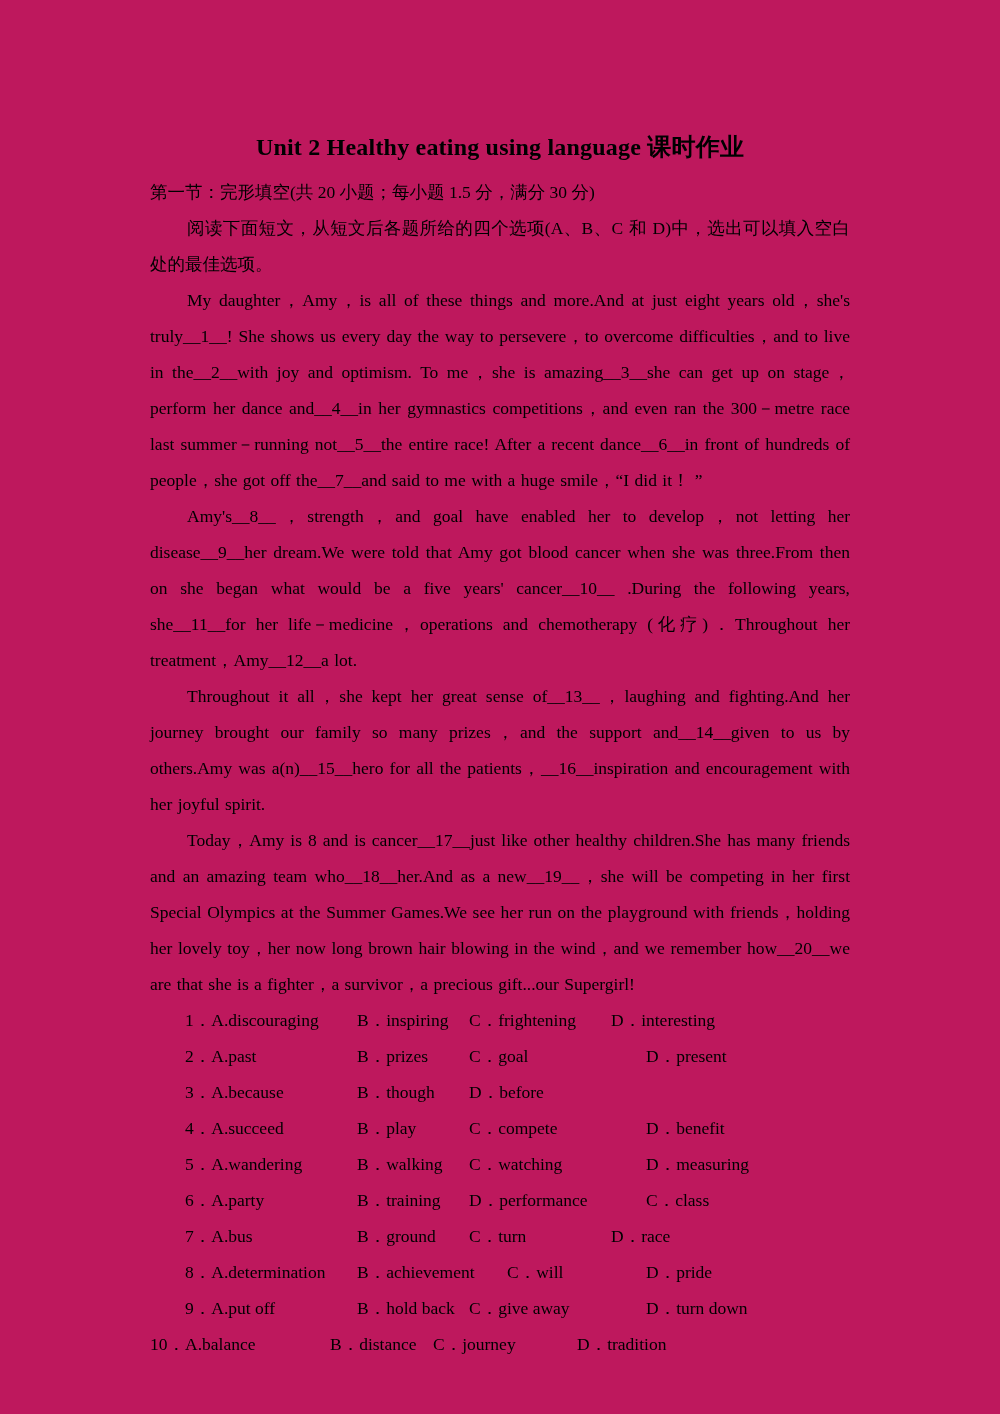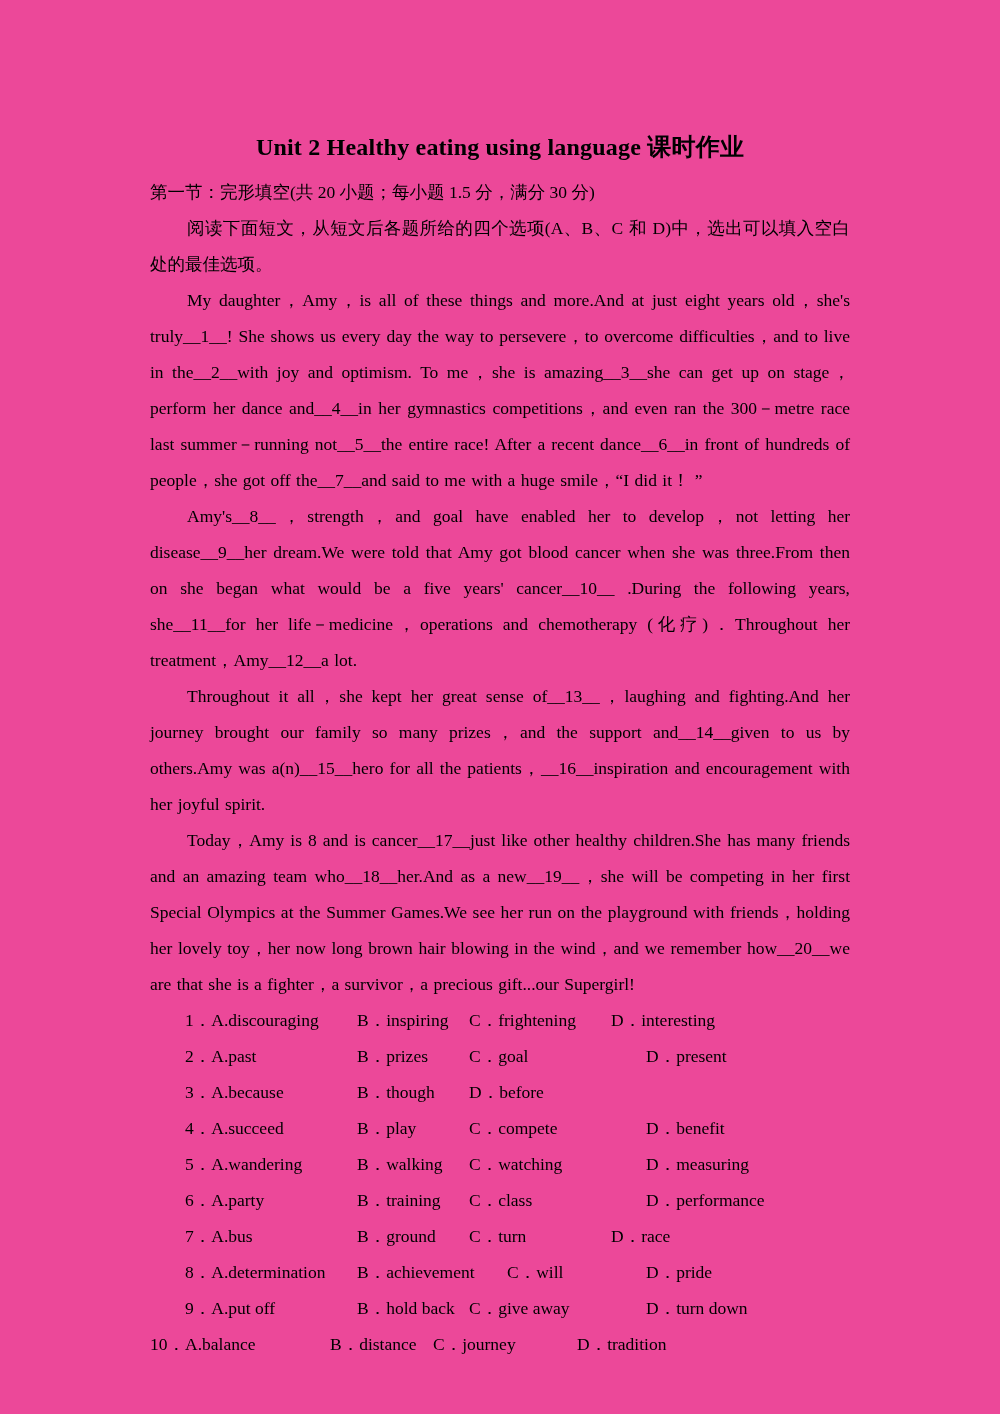--- a/index.html
+++ b/index.html
@@ -4,21 +4,21 @@
 <style>
   html, body {
     margin: 0;
     padding: 0;
     background: #ffffff;
   }
   .page {
     position: relative;
     width: 1000px;
     height: 1414px;
-    background: #ec4899;
+    background: #be185d;
     color: #000000;
     box-sizing: border-box;
     padding: 126px 150px 0 150px;
     font-family: "Liberation Serif", "DejaVu Serif", serif;
     font-size: 17.5px;
     overflow: hidden;
   }
   .title {
     margin: 0 0 6px 0;
     font-size: 24px;
@@ -114,22 +114,22 @@
     <div class="opt-row">
       <span class="cell">5．A.wandering</span>
       <span class="cell">B．walking</span>
       <span class="cell">C．watching</span>
       <span class="cell">D．measuring</span>
     </div>
 
     <div class="opt-row">
       <span class="cell">6．A.party</span>
       <span class="cell">B．training</span>
+      <span class="cell">D．performance</span>
       <span class="cell">C．class</span>
-      <span class="cell">D．performance</span>
     </div>
 
     <div class="opt-row vA">
       <span class="cell">7．A.bus</span>
       <span class="cell">B．ground</span>
       <span class="cell">C．turn</span>
       <span class="cell">D．race</span>
     </div>
 
     <div class="opt-row v8">

